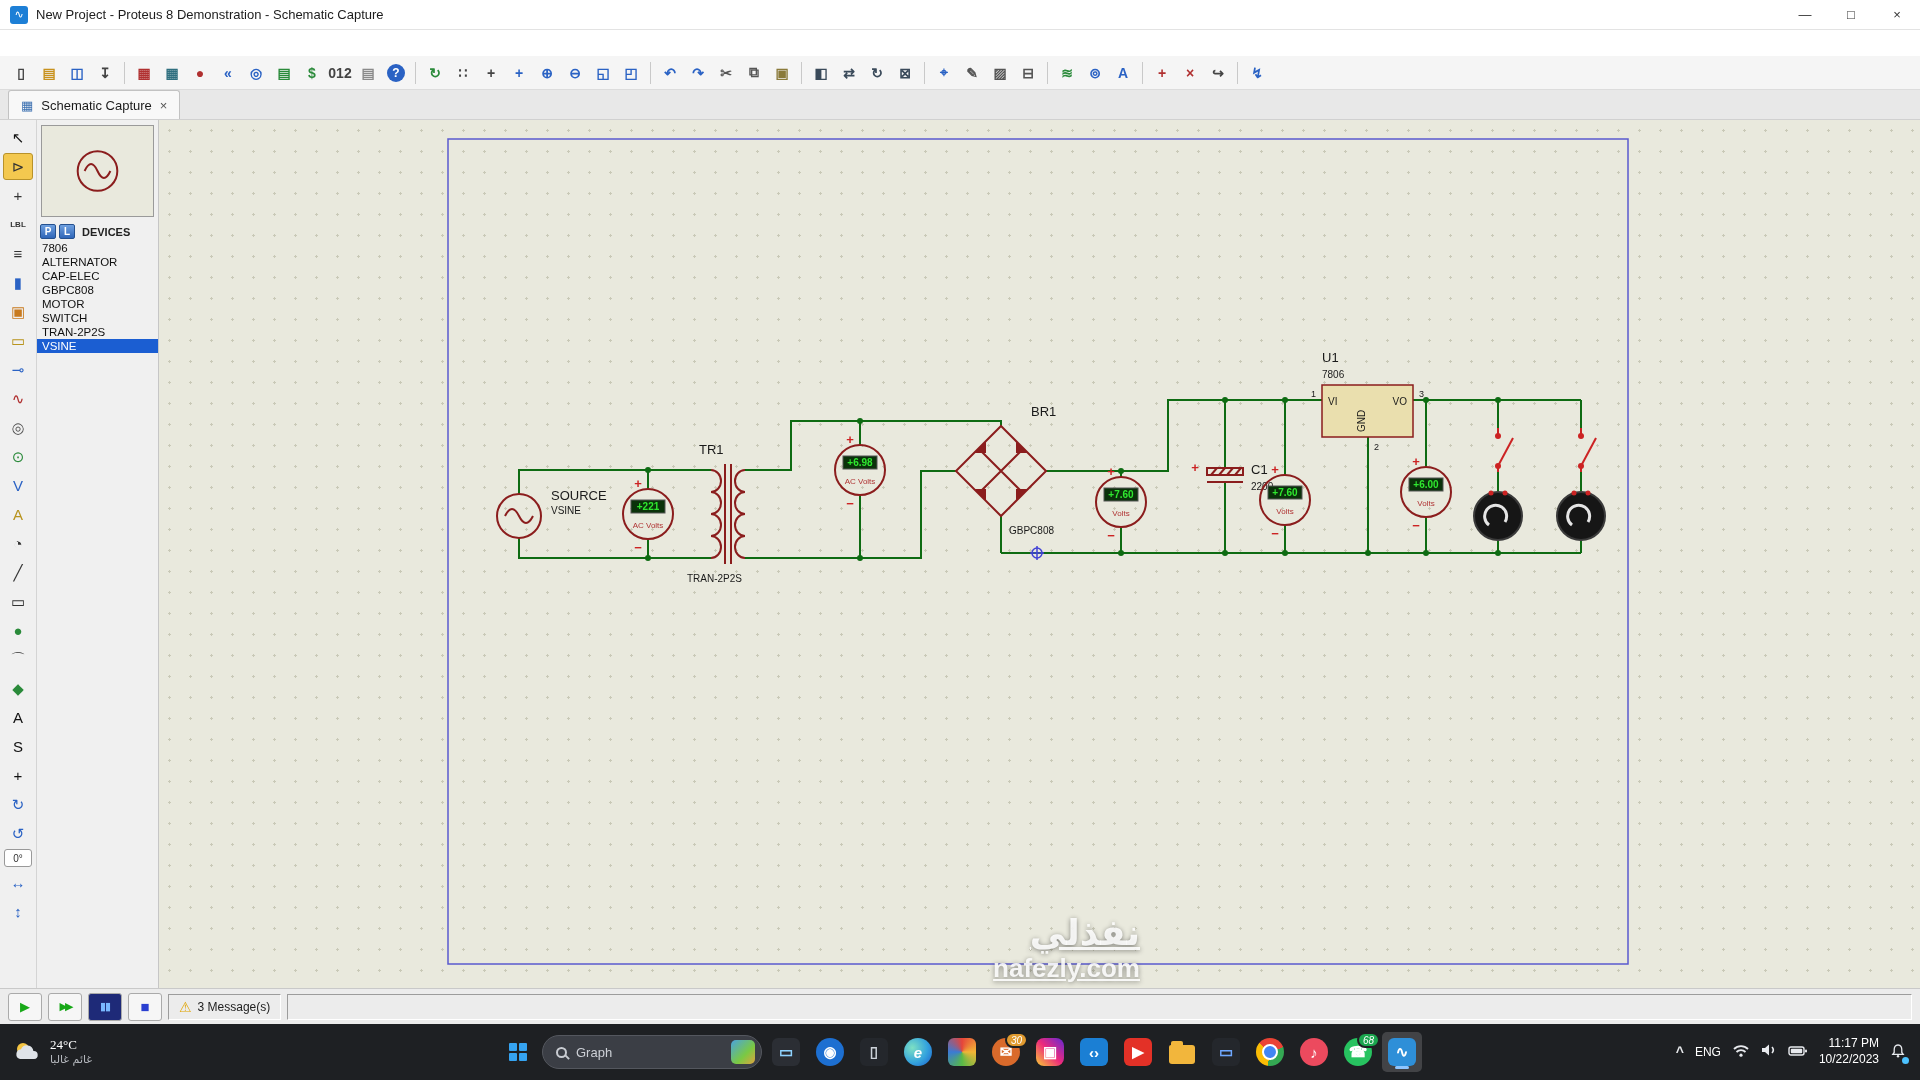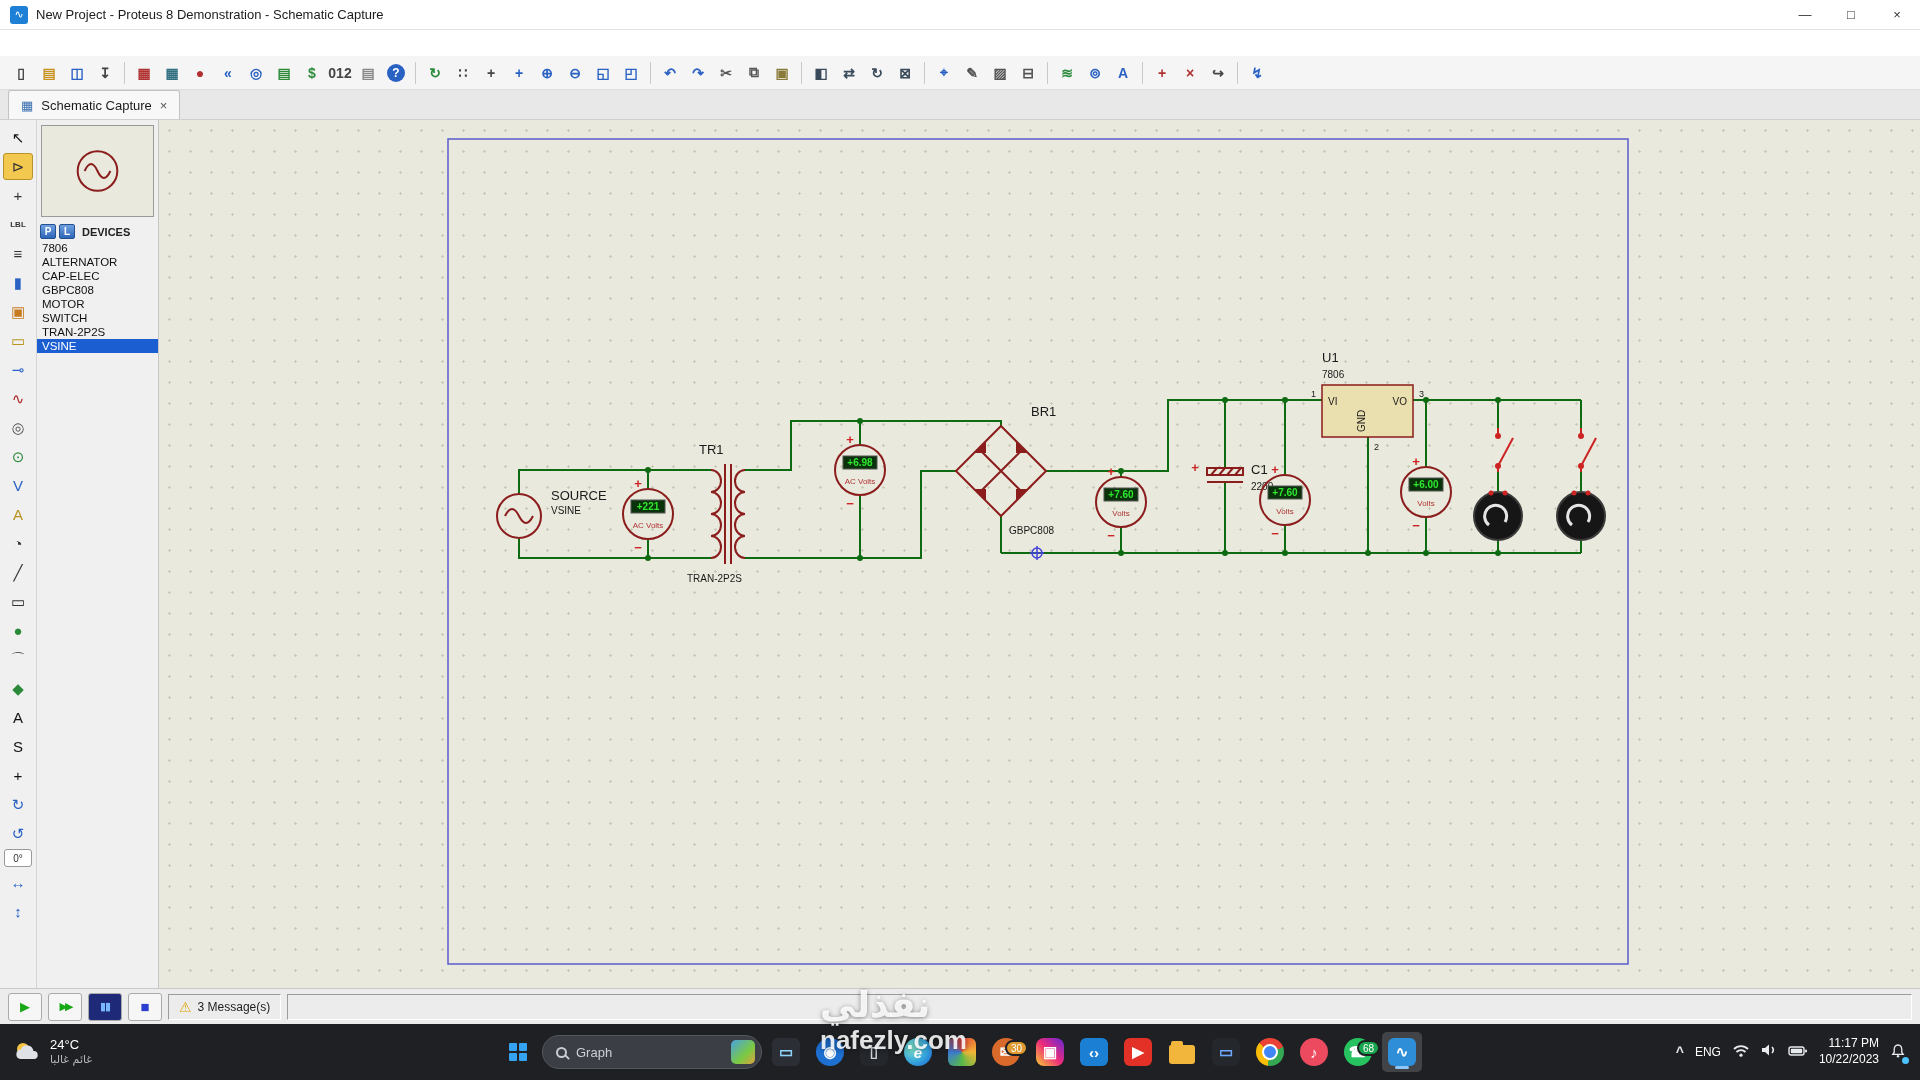--- a/index.html
+++ b/index.html
@@ -76,54 +76,54 @@
   .sim-btn.stop { color:#2a3fd0; font-size:15px; }
   .sb-panel { height:26px; border:1px solid; border-color:#9c9c9c #ffffff #ffffff #9c9c9c; display:flex; align-items:center; padding:0 10px; font-size:12px; color:#222; }
   .sb-msg .warn { color:#e0a400; margin-right:6px; font-size:14px; }
   .sb-anim { width:470px; }
   .sb-fill { flex:1; }
 
   
   .taskbar { position:absolute; left:0; right:0; top:1024px; height:56px; background:#1e2023; display:flex; align-items:center; color:#fff; }
   .weather { display:flex; align-items:center; gap:8px; padding:0 12px; height:100%; }
   .weather-txt { line-height:1.25; }
-  .weather-temp { font-size:13px; }
+  .weather-temp { font-size:13px;font-family:Liberation Serif, serif; }
   .weather-cond { font-size:11px; color:#b9bcc2; }
   .ar { font-family:"DejaVu Sans",sans-serif; direction:rtl; }
   .tb-center { position:absolute; left:50%; transform:translateX(-50%); display:flex; align-items:center; gap:4px; height:100%; }
   .start-btn, .app { position:relative; width:40px; height:40px; border:none; background:transparent; border-radius:5px; display:flex; align-items:center; justify-content:center; }
   .start-logo { width:18px; height:18px; display:grid; grid-template-columns:1fr 1fr; gap:2px; }
   .start-logo span { background:#35a3f1; border-radius:1px; }
   .search-pill { width:220px; height:34px; border-radius:17px; background:#3b3e45; border:1px solid #54575e; display:flex; align-items:center; gap:9px; padding:0 6px 0 13px; }
   .mag { width:11px; height:11px; border:2px solid #c9ccd2; border-radius:50%; position:relative; flex:none; }
   .mag::after { content:""; position:absolute; width:6px; height:2px; background:#c9ccd2; transform:rotate(45deg); right:-5px; bottom:-2px; }
   .search-text { flex:1; color:#cdd0d6; font-size:13px; }
   .search-img { width:24px; height:24px; border-radius:5px; background:linear-gradient(135deg,#4aa3e0,#7ac943 60%,#e0a23f); flex:none; }
   .app .ic { width:28px; height:28px; display:flex; align-items:center; justify-content:center; font-size:15px; font-weight:bold; }
   .app.c .ic { border-radius:50%; }
   .app.r .ic { border-radius:6px; }
   .app.active { background:rgba(255,255,255,.16); }
   .app.active::after { content:""; position:absolute; bottom:3px; left:50%; transform:translateX(-50%); width:14px; height:3px; border-radius:2px; background:#8ec6ff; }
-  .badge { position:absolute; top:8px; right:-2px; min-width:17px; height:16px; border-radius:8px; background:#d33; color:#fff; font-size:10px; display:flex; align-items:center; justify-content:center; padding:0 4px; border:2px solid #1e2023; }
+  .badge { position:absolute; top:0; right:-2px; min-width:17px; height:16px; border-radius:8px; background:#d33; color:#fff; font-size:10px; display:flex; align-items:center; justify-content:center; padding:0 4px; border:2px solid #1e2023;font-style:italic; }
   .app.edge .ic { border-radius:50%; background:radial-gradient(circle at 30% 35%,#7de0c3,#35a4dd 55%,#1b5ecc); font-style:italic; }
   .app.ig .ic { border-radius:8px; background:linear-gradient(45deg,#f9ce34,#ee2a7b 50%,#6228d7); }
   .app.photos .ic { border-radius:6px; background:conic-gradient(#e5443b,#f2b636,#58b947,#3a7bd5,#e5443b); }
   .app.chrome .ic { border-radius:50%; background:conic-gradient(from -50deg,#ea4335 0 120deg,#34a853 120deg 240deg,#fbbc05 240deg 360deg); position:relative; }
   .app.chrome .ic::after { content:""; position:absolute; width:12px; height:12px; border-radius:50%; background:#4285f4; border:2.5px solid #fff; top:50%; left:50%; transform:translate(-50%,-50%); }
   .app.folder .ic { width:26px; height:19px; margin-top:5px; background:#f2b63c; border-radius:2px 3px 3px 3px; position:relative; }
   .app.folder .ic::before { content:""; position:absolute; top:-4px; left:2px; width:12px; height:5px; background:#f2b63c; border-radius:2px 2px 0 0; }
   .tray { margin-left:auto; display:flex; align-items:center; gap:11px; padding-right:14px; height:100%; }
   .tray-chevron { font-size:14px; font-weight:bold; color:#e7e9ec; }
   .tray-lang { font-size:12px; }
   .clock { text-align:right; font-size:12px; line-height:1.3; }
   .bell { position:relative; }
   .bell-dot { position:absolute; right:-3px; bottom:-2px; width:7px; height:7px; border-radius:50%; background:#4cc2ff; }
 
   
-  .watermark { position:absolute; left:820px; top:984px; width:320px; text-align:left; z-index:40; color:rgba(255,255,255,.88); text-shadow:0 1px 5px rgba(0,0,0,.45); pointer-events:none; }
+  .watermark { position:absolute; left:820px; top:912px; width:320px; text-align:right; z-index:40; color:rgba(255,255,255,.88); text-shadow:0 1px 5px rgba(0,0,0,.45); pointer-events:none;text-decoration:underline; }
   .wm1 { font-size:36px; font-weight:bold; font-family:"DejaVu Sans",sans-serif; }
   .wm2 { font-size:26px; font-weight:bold; }
 </style>
 </head>
 <body>
 
 <div class="screen">
 
   <div class="titlebar">
     <div class="app-logo">∿</div>

